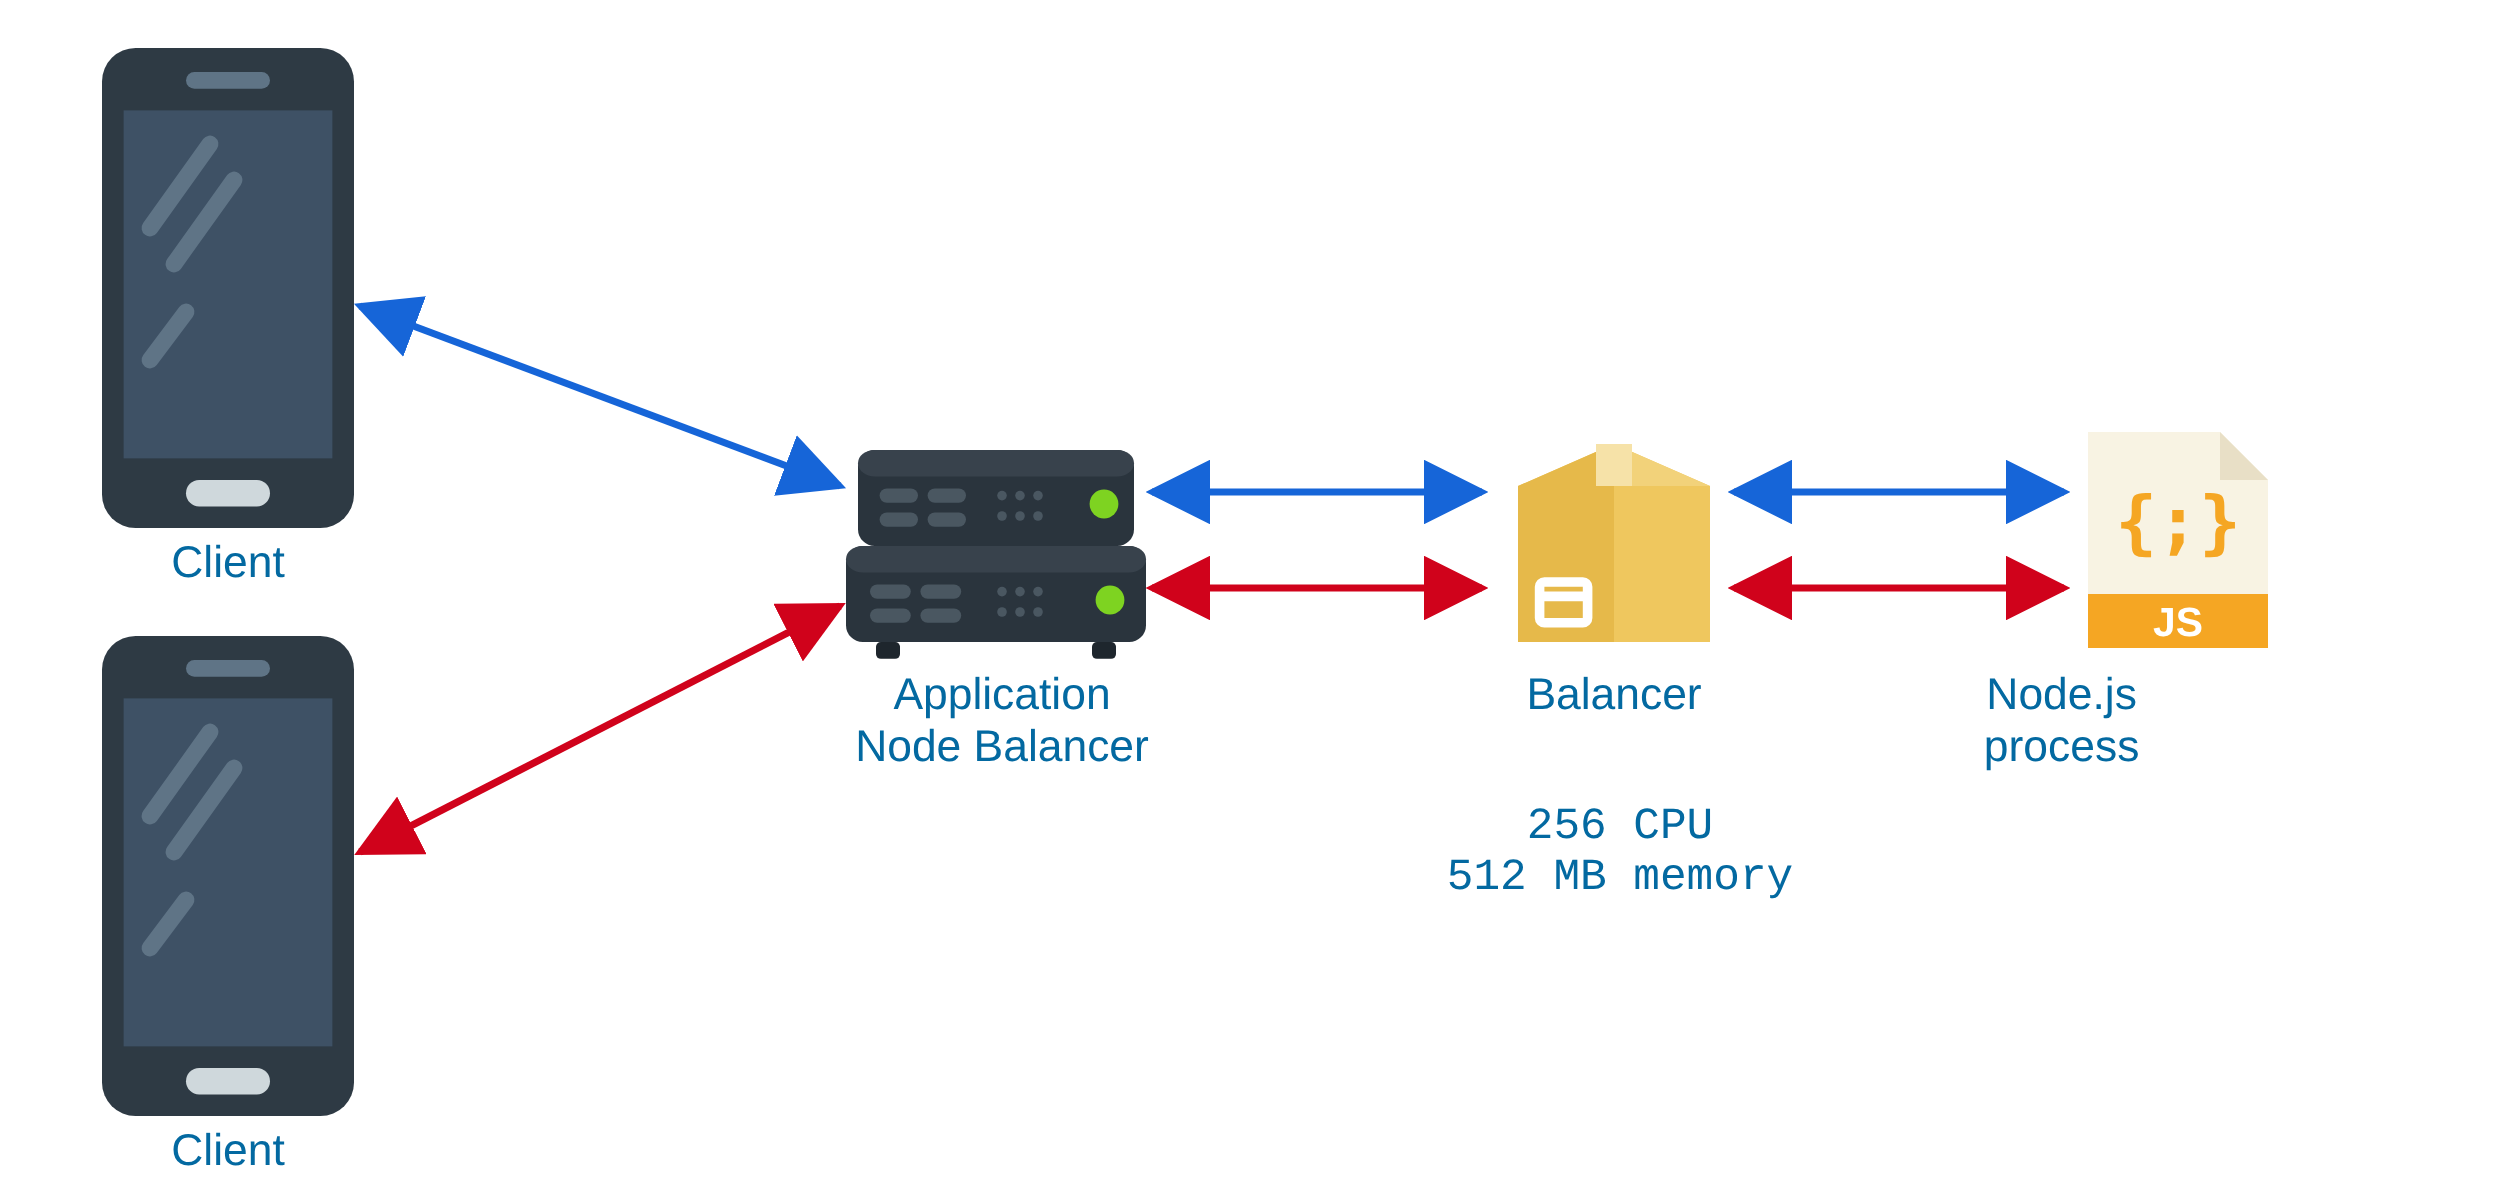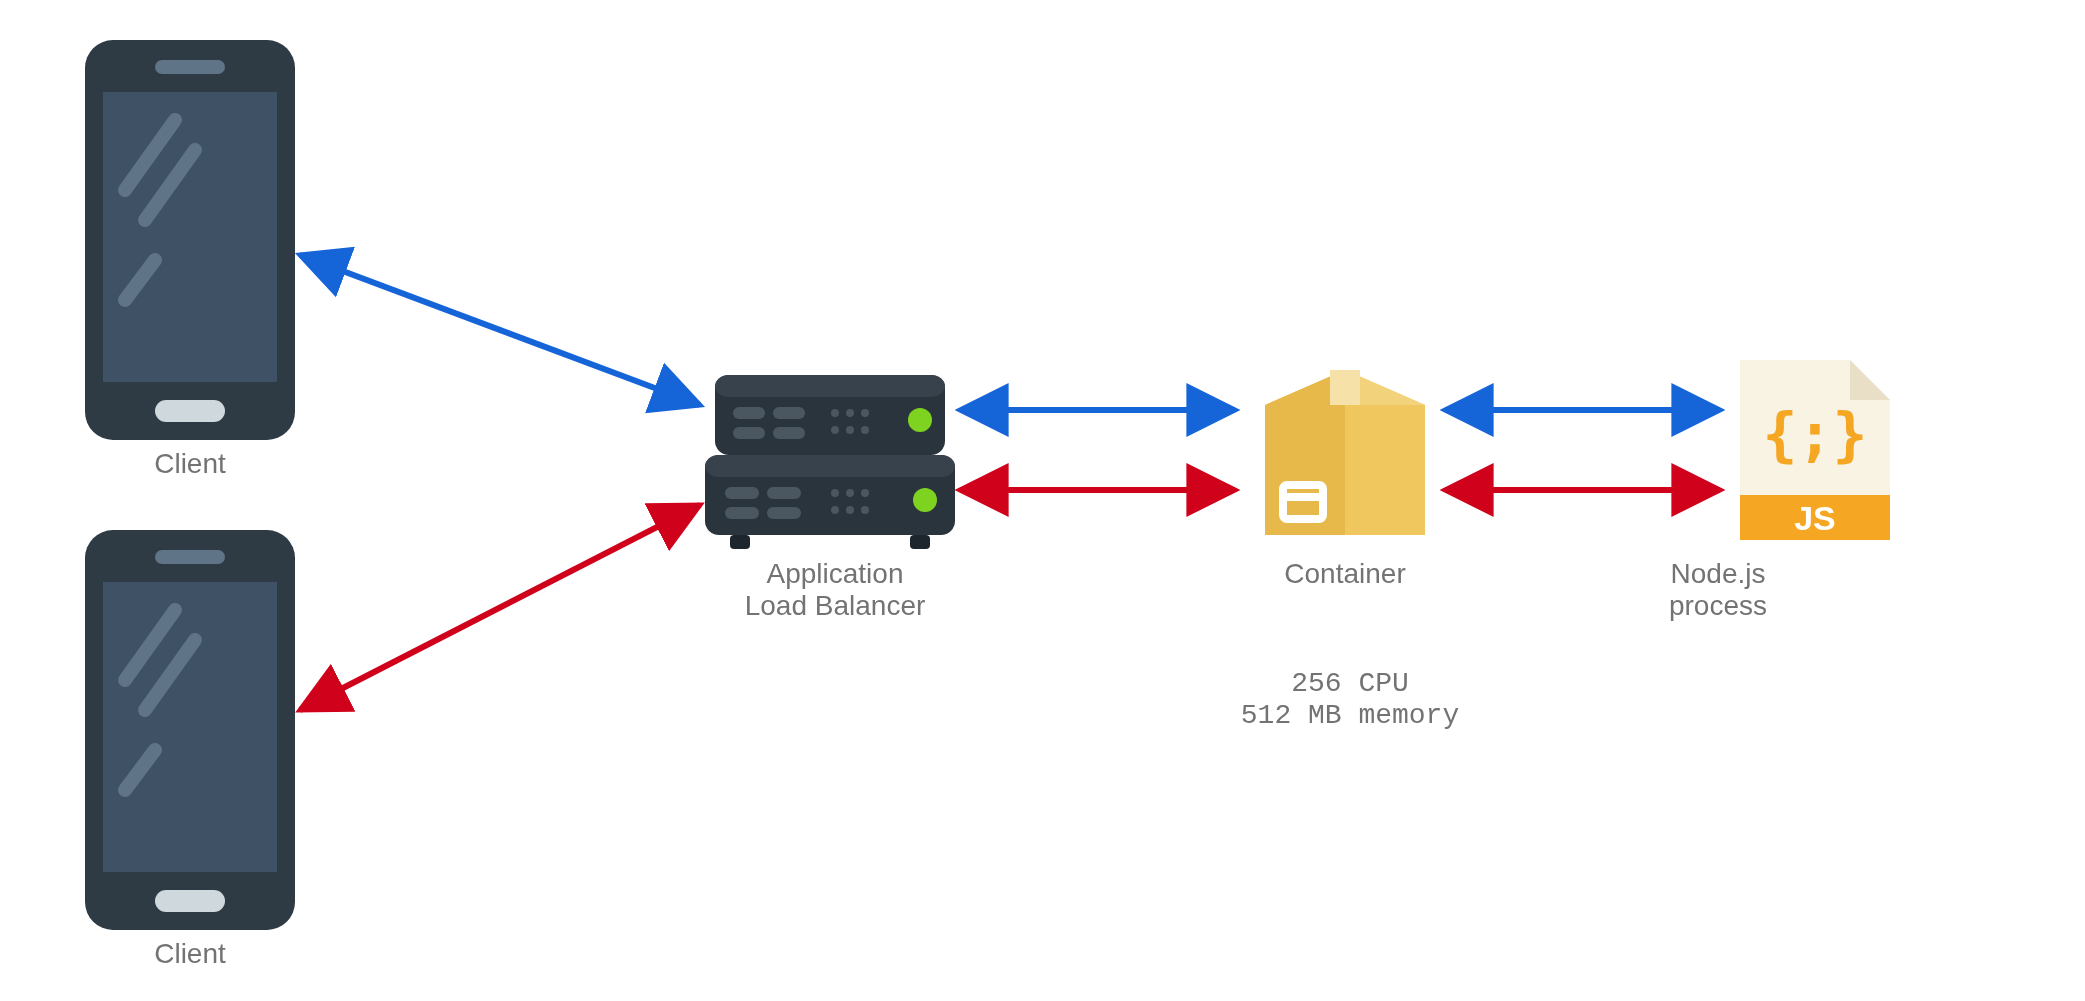--- a/index.html
+++ b/index.html
@@ -6,22 +6,22 @@
     margin: 0;
     padding: 0;
     width: 2085px;
     height: 1001px;
     background: #ffffff;
     font-family: Arial, Helvetica, sans-serif;
     position: relative;
   }
   .label {
     position: absolute;
-    font-size: 28px;
-    color: #737373;
+    font-size: 37px;
+    color: #0369a1;
     text-align: center;
     line-height: 1.15;
     white-space: pre;
   }
   svg.diagram {
     position: absolute;
     left: 0;
     top: 0;
   }
 </style>
@@ -128,18 +128,18 @@
     <path d="M110 0 L150 40 L110 40 Z" fill="#e8dfc6"></path>
     <text x="75" y="95" text-anchor="middle" font-size="58" font-weight="bold" fill="#f5a623" font-family="Consolas, monospace">{;}</text>
     <rect x="0" y="135" width="150" height="45" fill="#f5a623"></rect>
     <text x="75" y="170" text-anchor="middle" font-size="34" font-weight="bold" fill="#ffffff" font-family="Arial">JS</text>
   </g>
 </svg>
 
 <div class="label" style="left:90px; top:448px; width:200px;">Client</div>
 <div class="label" style="left:90px; top:938px; width:200px;">Client</div>
 <div class="label" style="left:665px; top:558px; width:340px;">Application
-Load Balancer</div>
-<div class="label" style="left:1220px; top:558px; width:250px;">Container</div>
+Node Balancer</div>
+<div class="label" style="left:1220px; top:558px; width:250px;">Balancer</div>
 <div class="label" style="left:1160px; top:668px; width:380px;font-family:Liberation Mono, monospace;">256 CPU
 512 MB memory</div>
 <div class="label" style="left:1618px; top:558px; width:200px;">Node.js
 process</div>
 
 </body></html>

